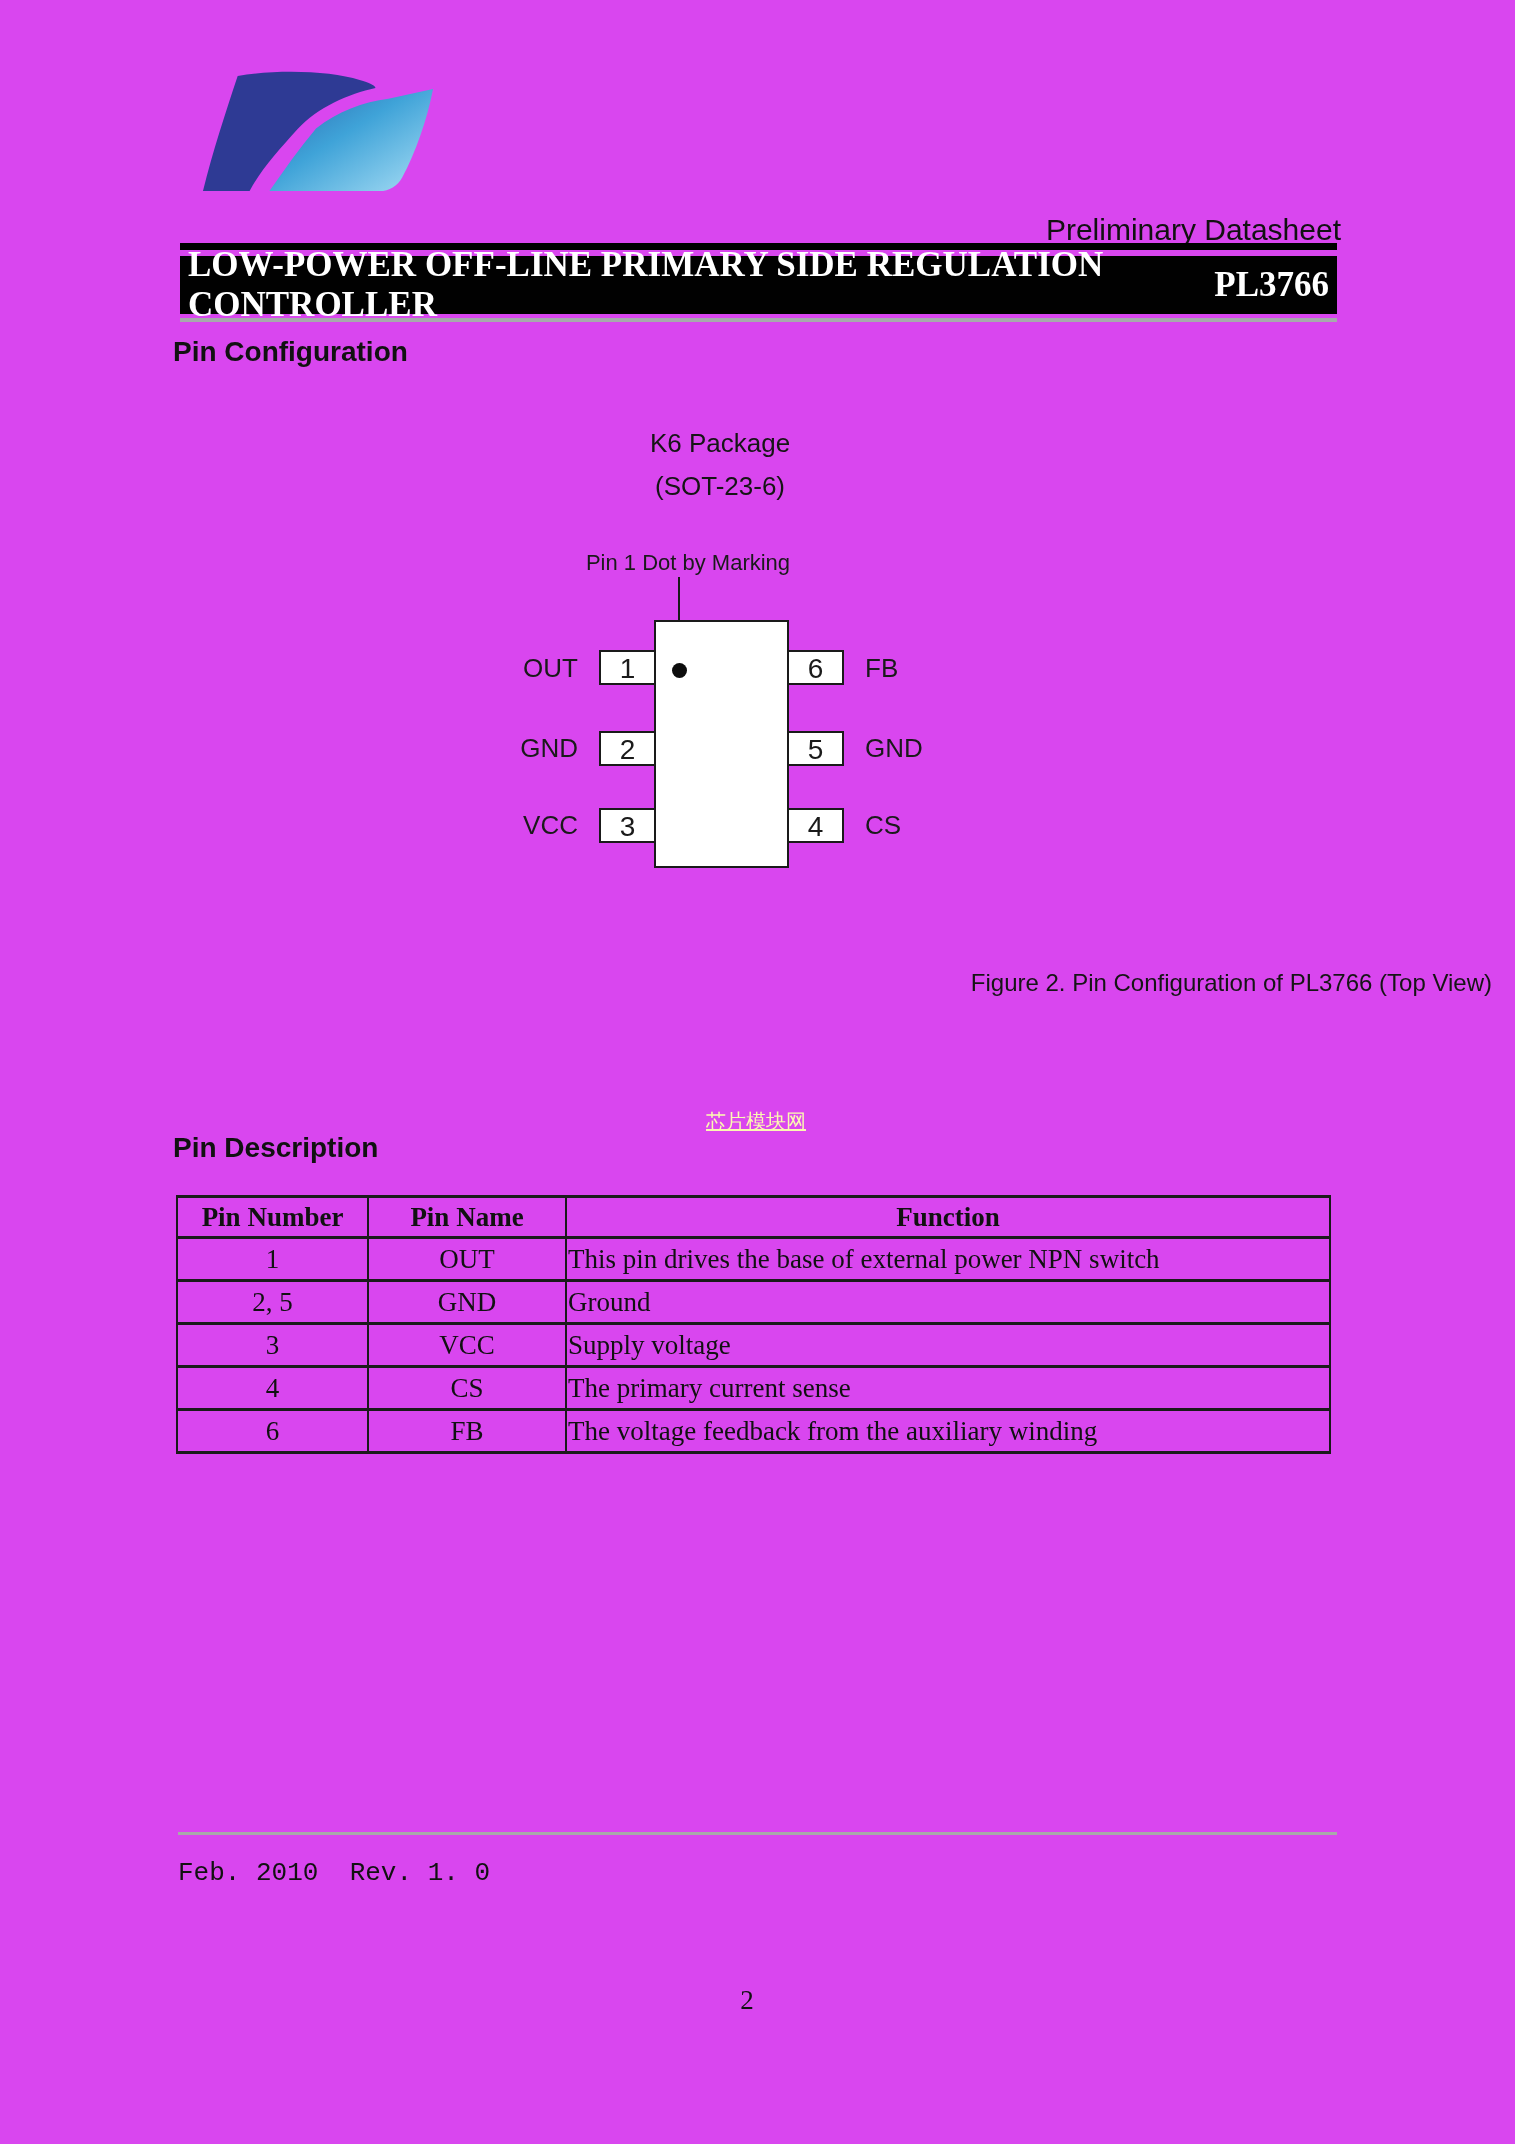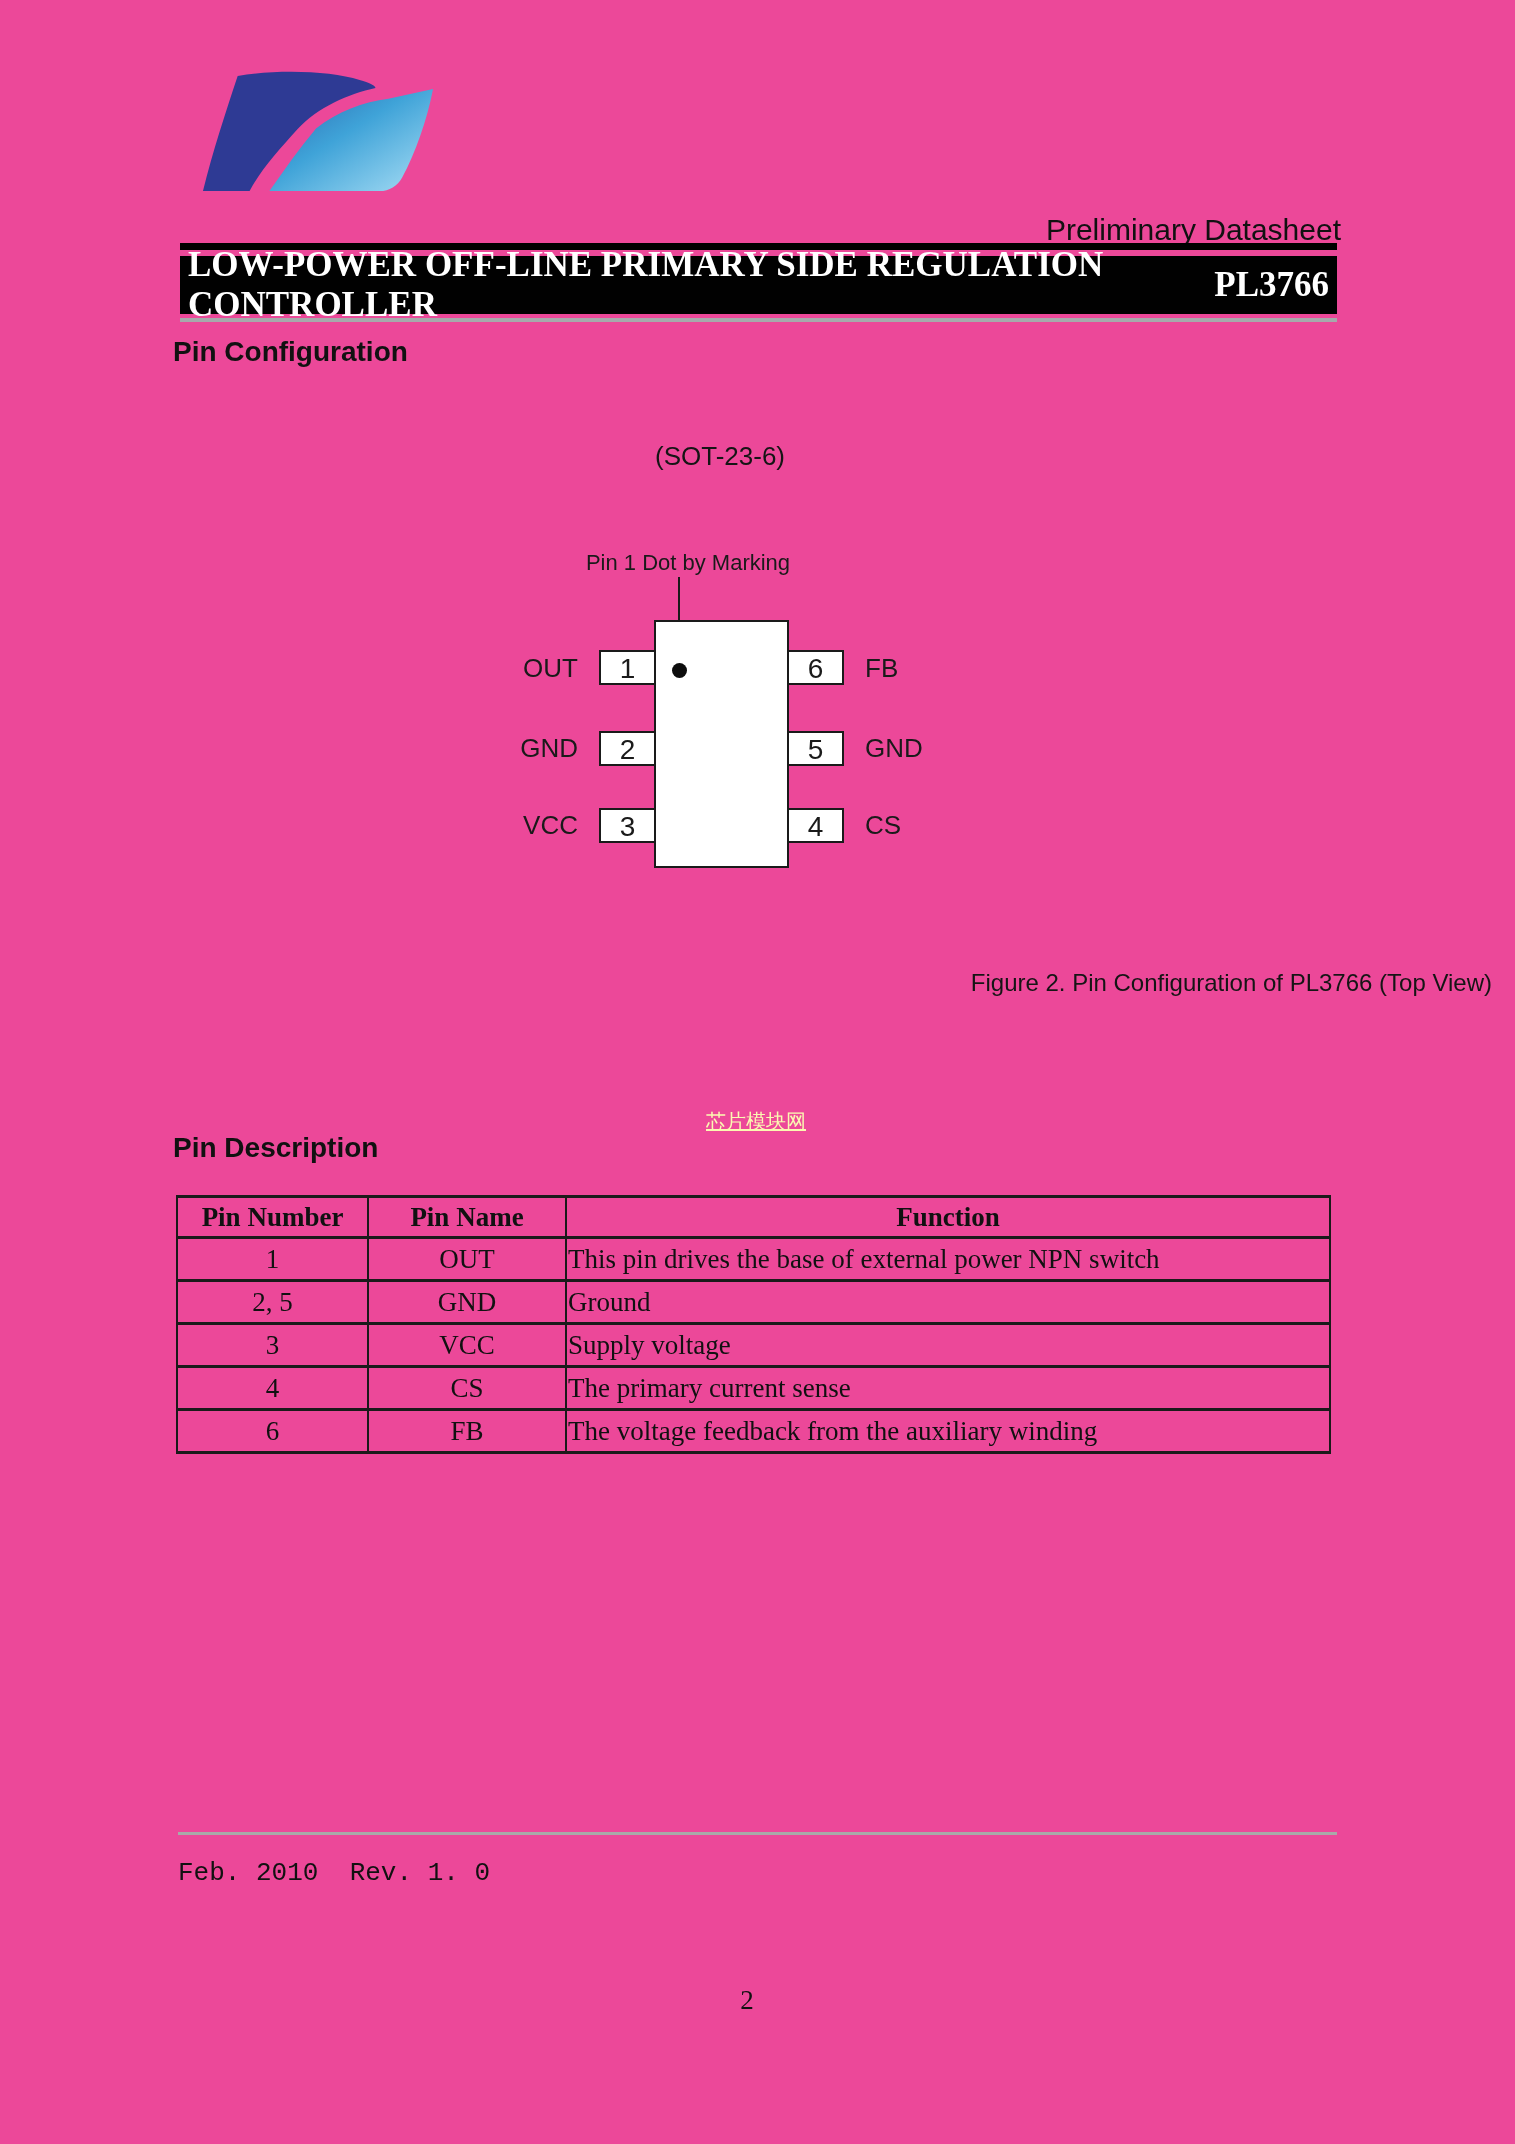--- a/index.html
+++ b/index.html
@@ -1,19 +1,19 @@
 <!DOCTYPE html>
 <html><head>
 <meta charset="utf-8">
 <style>
   html,body{margin:0;padding:0;background:#e8e8e8;}
   .page{
     position:relative;
     width:1515px;height:2144px;
-    background:#ec4899;
+    background:#d946ef;
     font-family:"Liberation Sans","DejaVu Sans",sans-serif;
     color:#1a1a1a;
     overflow:hidden;
     margin:0 auto;
   }
   .abs{position:absolute;}
 
   
   .logo{left:200px;top:68px;width:238px;height:132px;}
   .prelim{top:213px;right:174px;font-size:30px;line-height:34px;color:#111;}
@@ -111,20 +111,21 @@
   <div class="abs rule-top"></div>
   <div class="abs banner">
     <span>LOW-POWER OFF-LINE PRIMARY SIDE REGULATION CONTROLLER</span>
     <span>PL3766</span>
   </div>
   <div class="abs rule-gray"></div>
 
   <div class="abs h-section h-pincfg">Pin Configuration</div>
 
   <div class="abs pkg">
+    <div>K6 Package</div>
     <div class="variant">(SOT-23-6)</div>
   </div>
 
   <div class="abs annotation">Pin 1 Dot by Marking</div>
   <div class="abs arrow-line"></div>
   <div class="abs arrow-head"></div>
 
   <div class="abs ic-body"></div>
   <div class="abs pin1-dot"></div>
 

